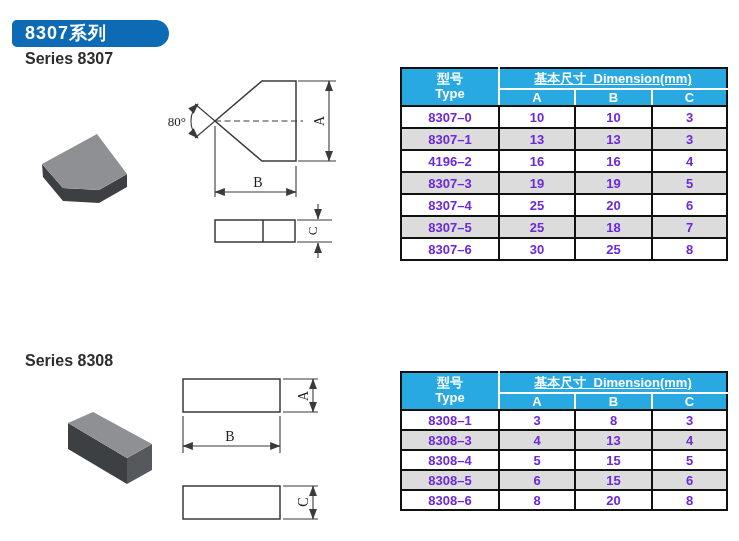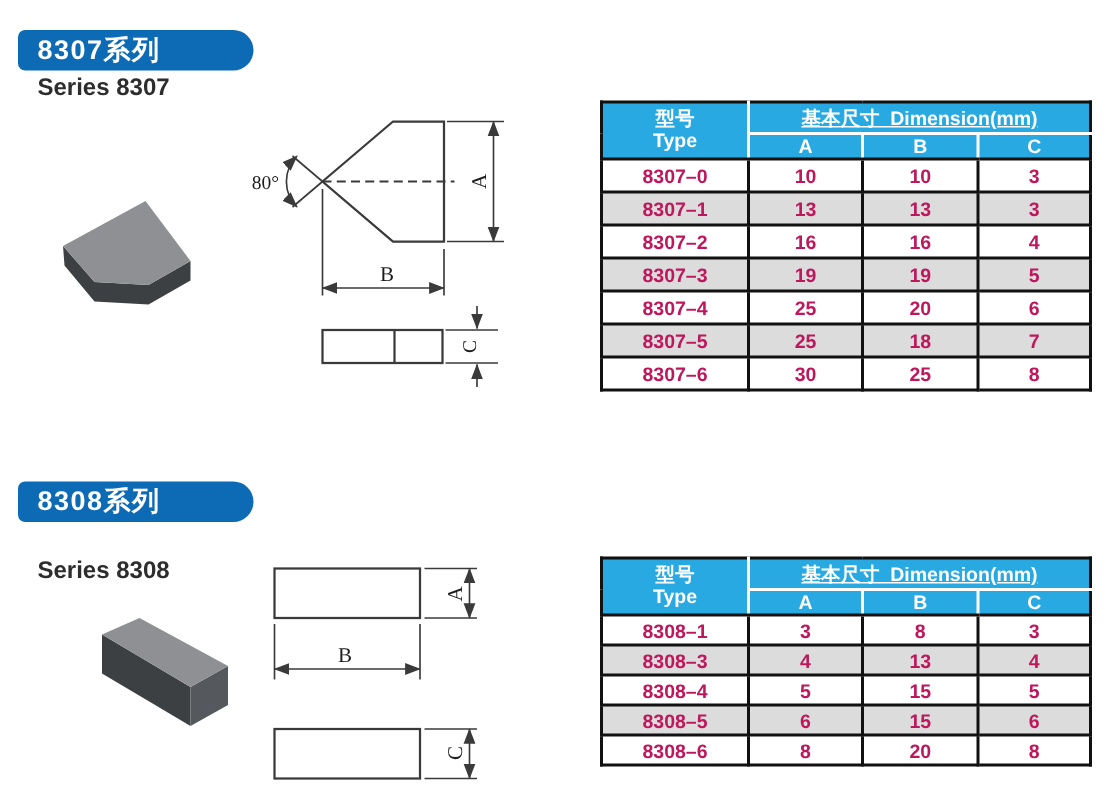--- a/index.html
+++ b/index.html
@@ -27,21 +27,21 @@
   .dim-table thead td { border:2px solid #ffffff; padding:0; }
   .dim-table thead tr.hrow1 { height:21px; }
   .dim-table thead tr.hrow2 { height:17px; }
   .dim-table td.type-head {
     border-left:2px solid #111; border-top:2px solid #111; border-bottom:2px solid #111;
     line-height:1.15; font-size:13px;
   }
   .dim-table td.dim-head { border-top:2px solid #111; border-right:2px solid #111; white-space:pre;text-decoration:underline; }
   .dim-table thead tr.hrow2 td { border-bottom:2px solid #111; }
   .dim-table thead tr.hrow2 td:last-child { border-right:2px solid #111; }
-  .dim-table tbody td { border:2px solid #111; padding:0; color:#be185d; }
+  .dim-table tbody td { border:2px solid #111; padding:0; color:#6d28d9; }
   .dim-table tbody tr { height:22px; background:#ffffff; }
   .dim-table tbody tr.alt { background:#dcdcdc;margin-left:36px; }
   .dim-table.t2 tbody tr { height:20px; }
 </style>
 </head>
 <body>
 
 <div id="page">
 
   <div class="banner" style="top:20px;">
@@ -117,21 +117,21 @@
           <td>10</td>
           <td>3</td>
         </tr>
         <tr class="alt">
           <td>8307–1</td>
           <td>13</td>
           <td>13</td>
           <td>3</td>
         </tr>
         <tr>
-          <td>8307–2</td>
+          <td>4196–2</td>
           <td>16</td>
           <td>16</td>
           <td>4</td>
         </tr>
         <tr class="alt">
           <td>8307–3</td>
           <td>19</td>
           <td>19</td>
           <td>5</td>
         </tr>
@@ -149,24 +149,21 @@
         </tr>
         <tr>
           <td>8307–6</td>
           <td>30</td>
           <td>25</td>
           <td>8</td>
         </tr>
       </tbody>
   </table>
 
-  <div class="banner" style="top:321px;">
-    <span>8308系列</span>
-  </div>
-  <div class="series-label" style="top:372px;">Series 8308</div>
+  <div class="series-label" style="top:352px;">Series 8308</div>
 
   <svg style="left:45px;top:400px;" width="120" height="95" viewBox="45 400 120 95">
     <polygon points="68,423 127,458 127,484 68,449" fill="#3d4043"></polygon>
     <polygon points="127,458 152,444 152,470 127,484" fill="#55585c"></polygon>
     <polygon points="68,423 93,412 152,444 127,458" fill="#8e9093"></polygon>
   </svg>
 
   <svg style="left:150px;top:360px;" width="200" height="175" viewBox="150 360 200 175">
     <defs>
       <marker id="arr2" viewBox="0 0 10 10" refX="9" refY="5" markerWidth="10" markerHeight="10" orient="auto-start-reverse">

